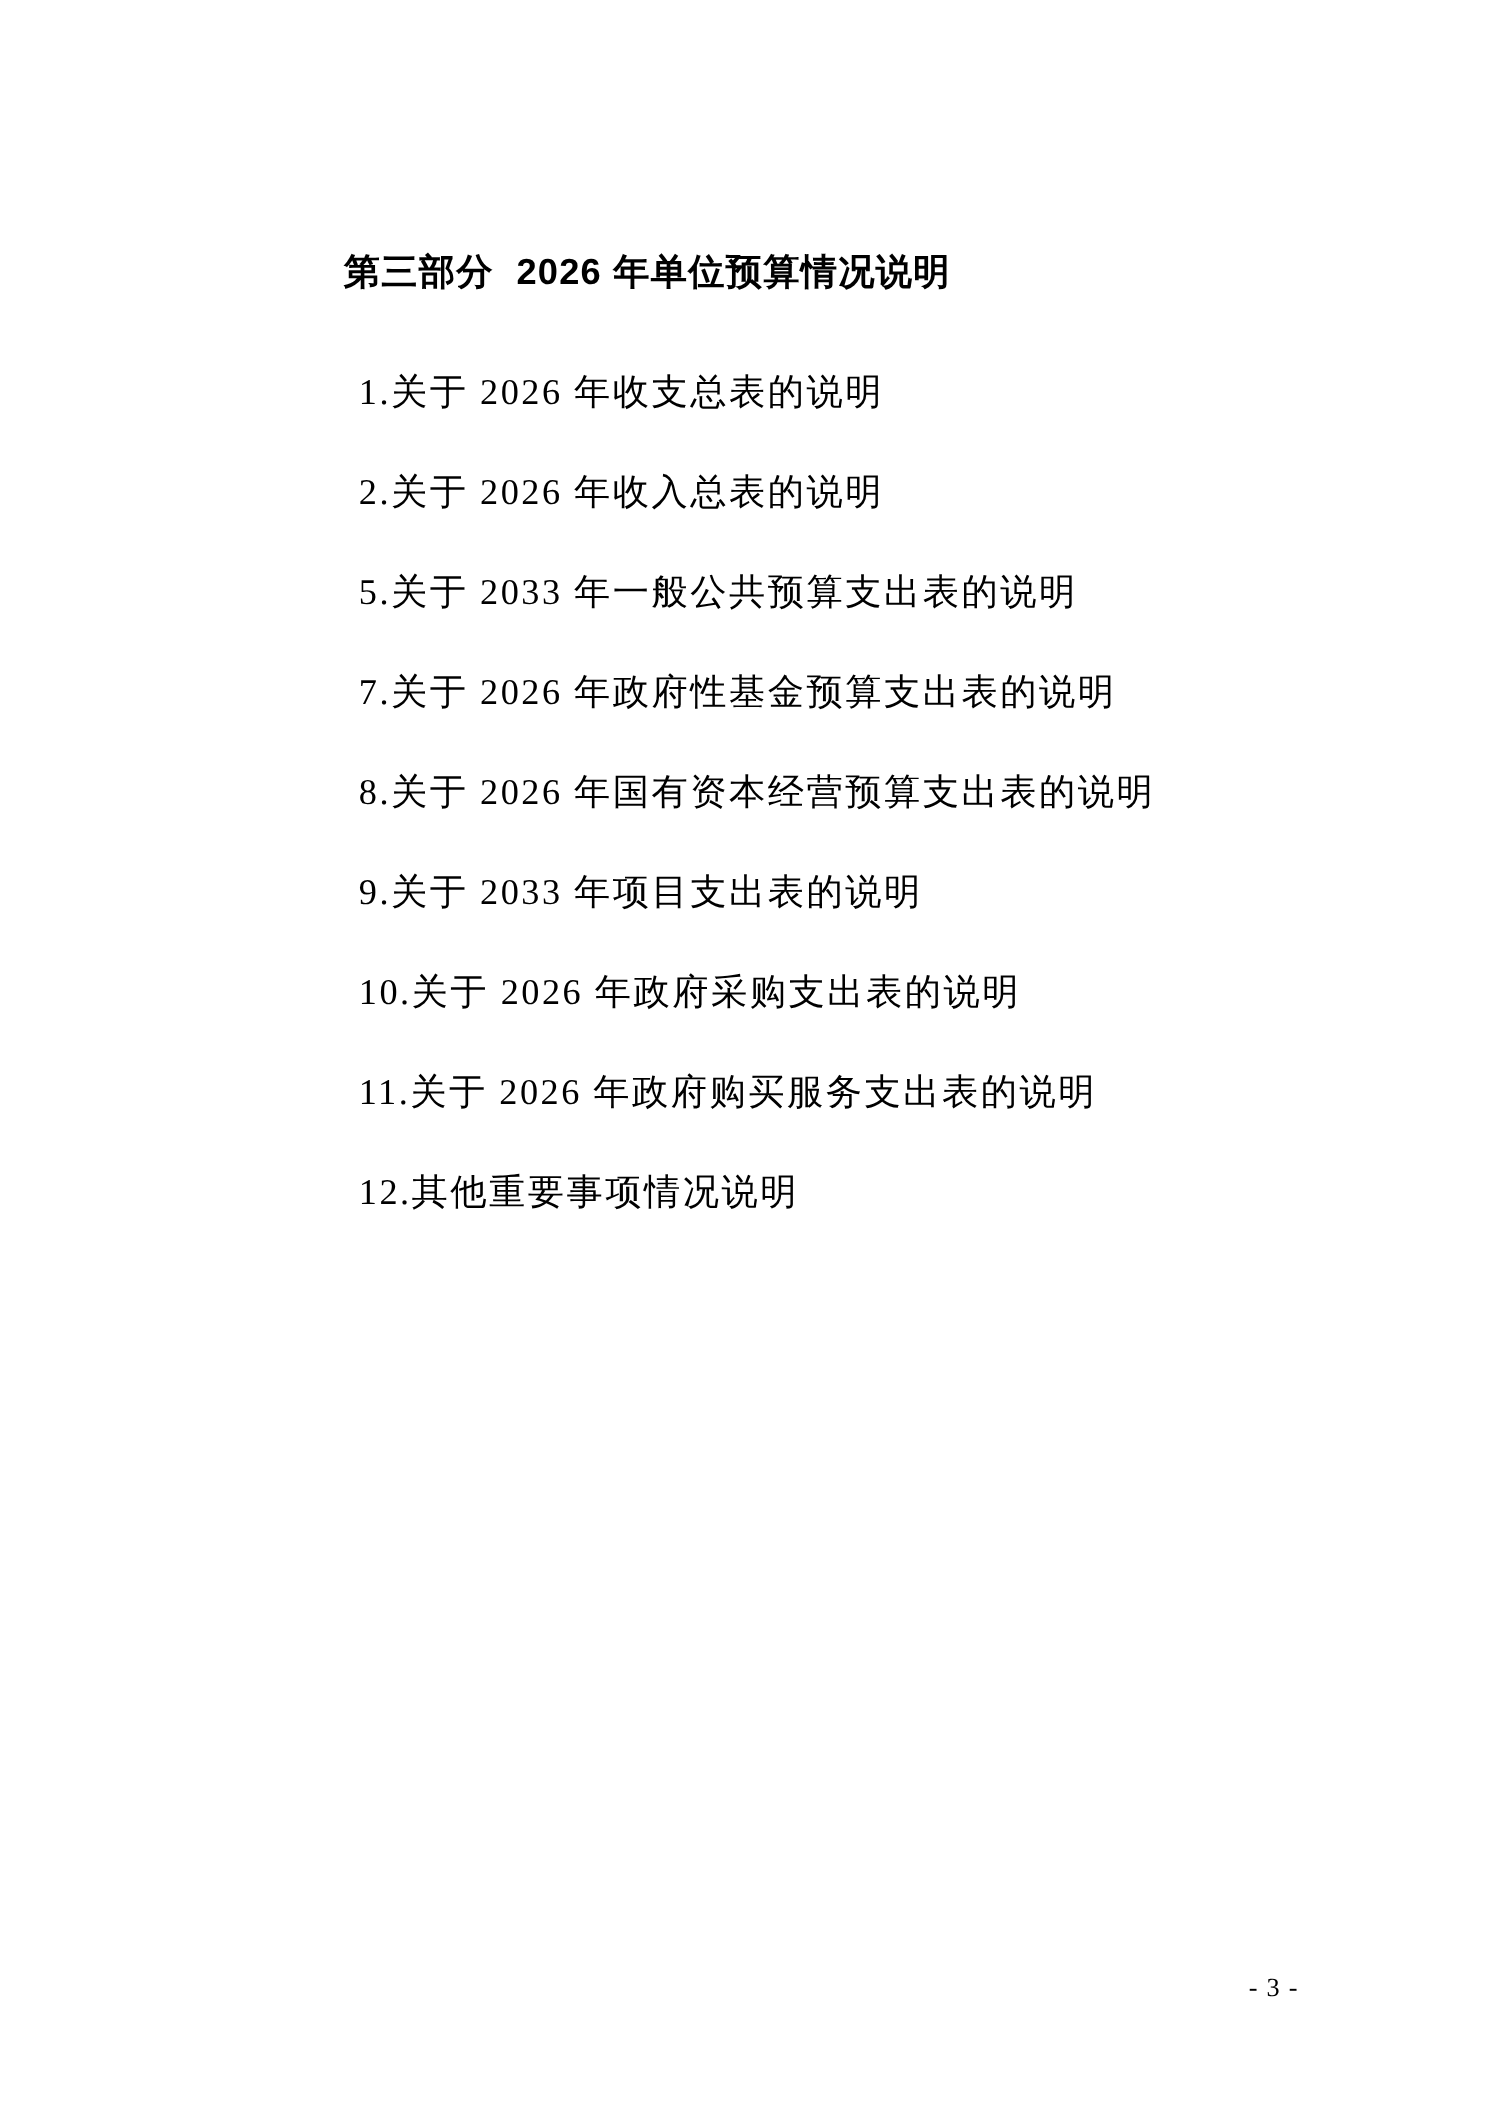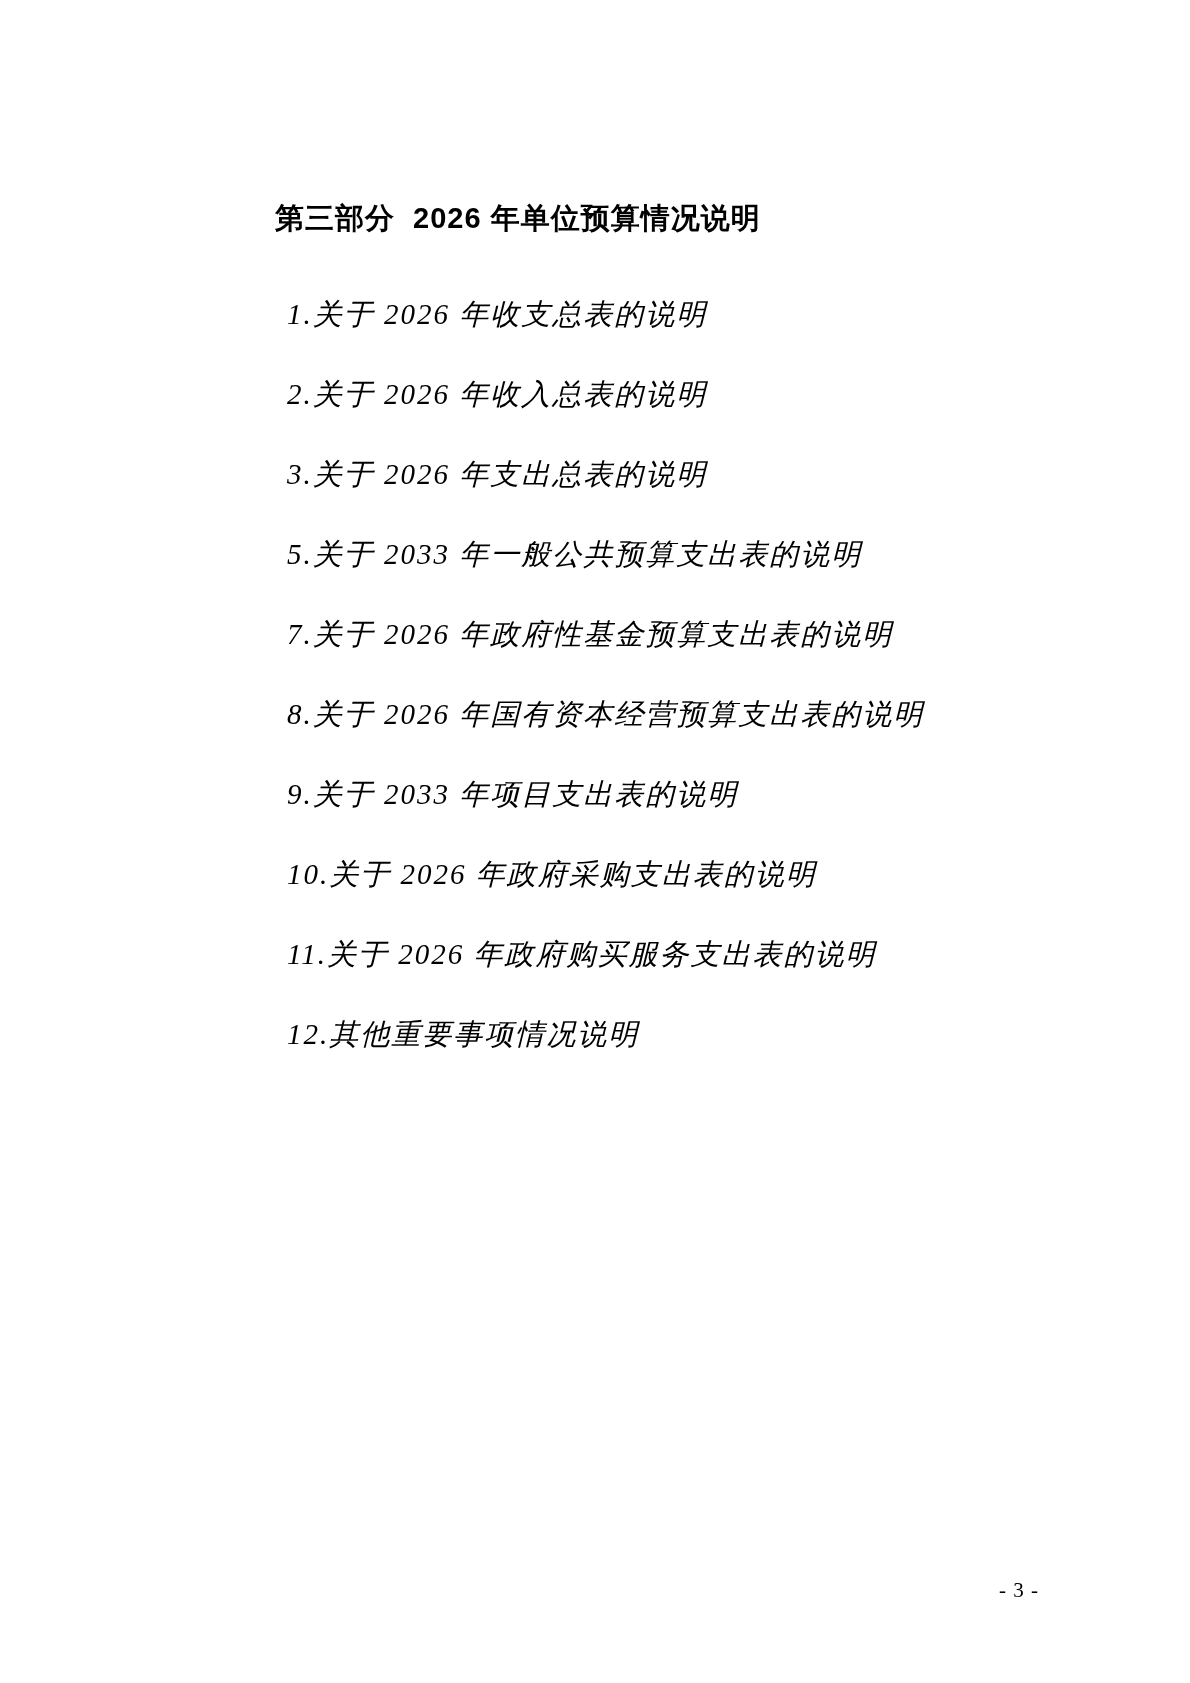--- a/index.html
+++ b/index.html
@@ -26,21 +26,20 @@
     font-weight: bold;
     font-size: 29px;
     line-height: 40px;
     letter-spacing: 1px;
     white-space: pre-wrap;
     color: #000000;
   }
   .toc-list {
     margin-top: 12px;
     margin-bottom: 8px;
-    font-style: italic;
   }
   .toc-item {
     font-family: "Liberation Serif", "DejaVu Serif", serif;
     font-size: 29px;
     line-height: 56px;
     letter-spacing: 2px;
     white-space: pre-wrap;
     color: #000000;
   }
   .page-number {
@@ -59,21 +58,20 @@
 <body>
 
 <div class="page">
   <div class="content">
 
     <div class="section-heading">第三部分  2026 年单位预算情况说明</div>
 
     <div class="toc-list">
       <div class="toc-item">1.关于 2026 年收支总表的说明</div>
       <div class="toc-item">2.关于 2026 年收入总表的说明</div>
-      <div class="toc-item">3.关于 2026 年支出总表的说明</div>
       <div class="toc-item">5.关于 2033 年一般公共预算支出表的说明</div>
       <div class="toc-item">7.关于 2026 年政府性基金预算支出表的说明</div>
       <div class="toc-item">8.关于 2026 年国有资本经营预算支出表的说明</div>
       <div class="toc-item">9.关于 2033 年项目支出表的说明</div>
       <div class="toc-item">10.关于 2026 年政府采购支出表的说明</div>
       <div class="toc-item">11.关于 2026 年政府购买服务支出表的说明</div>
       <div class="toc-item">12.其他重要事项情况说明</div>
     </div>
 
 

